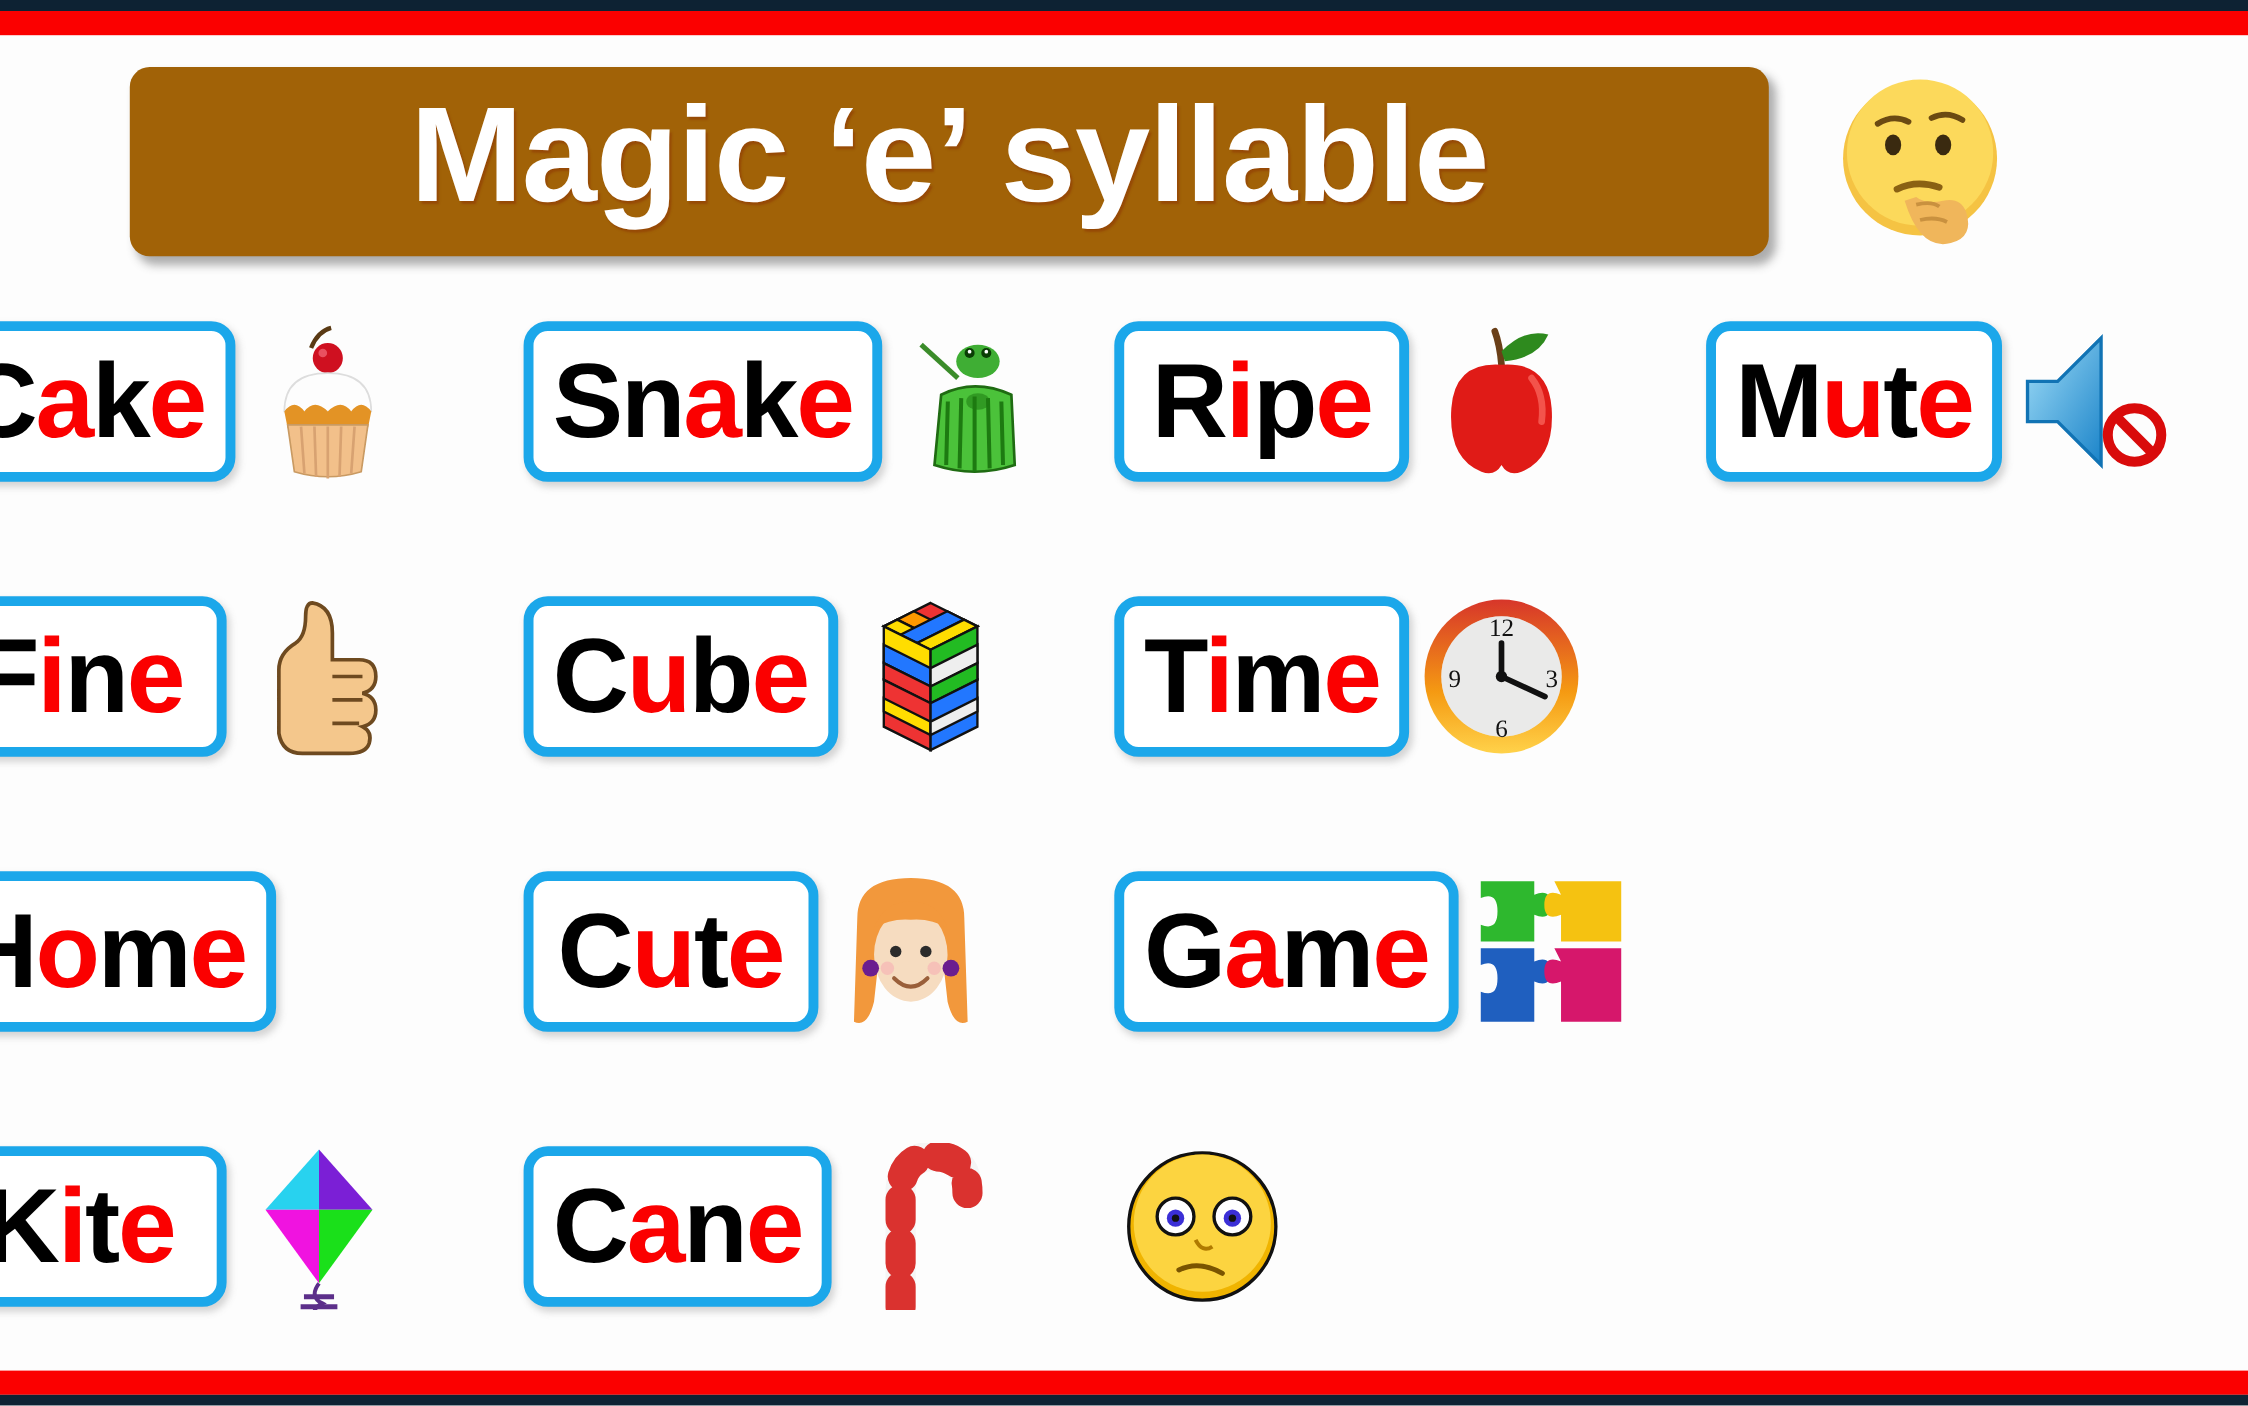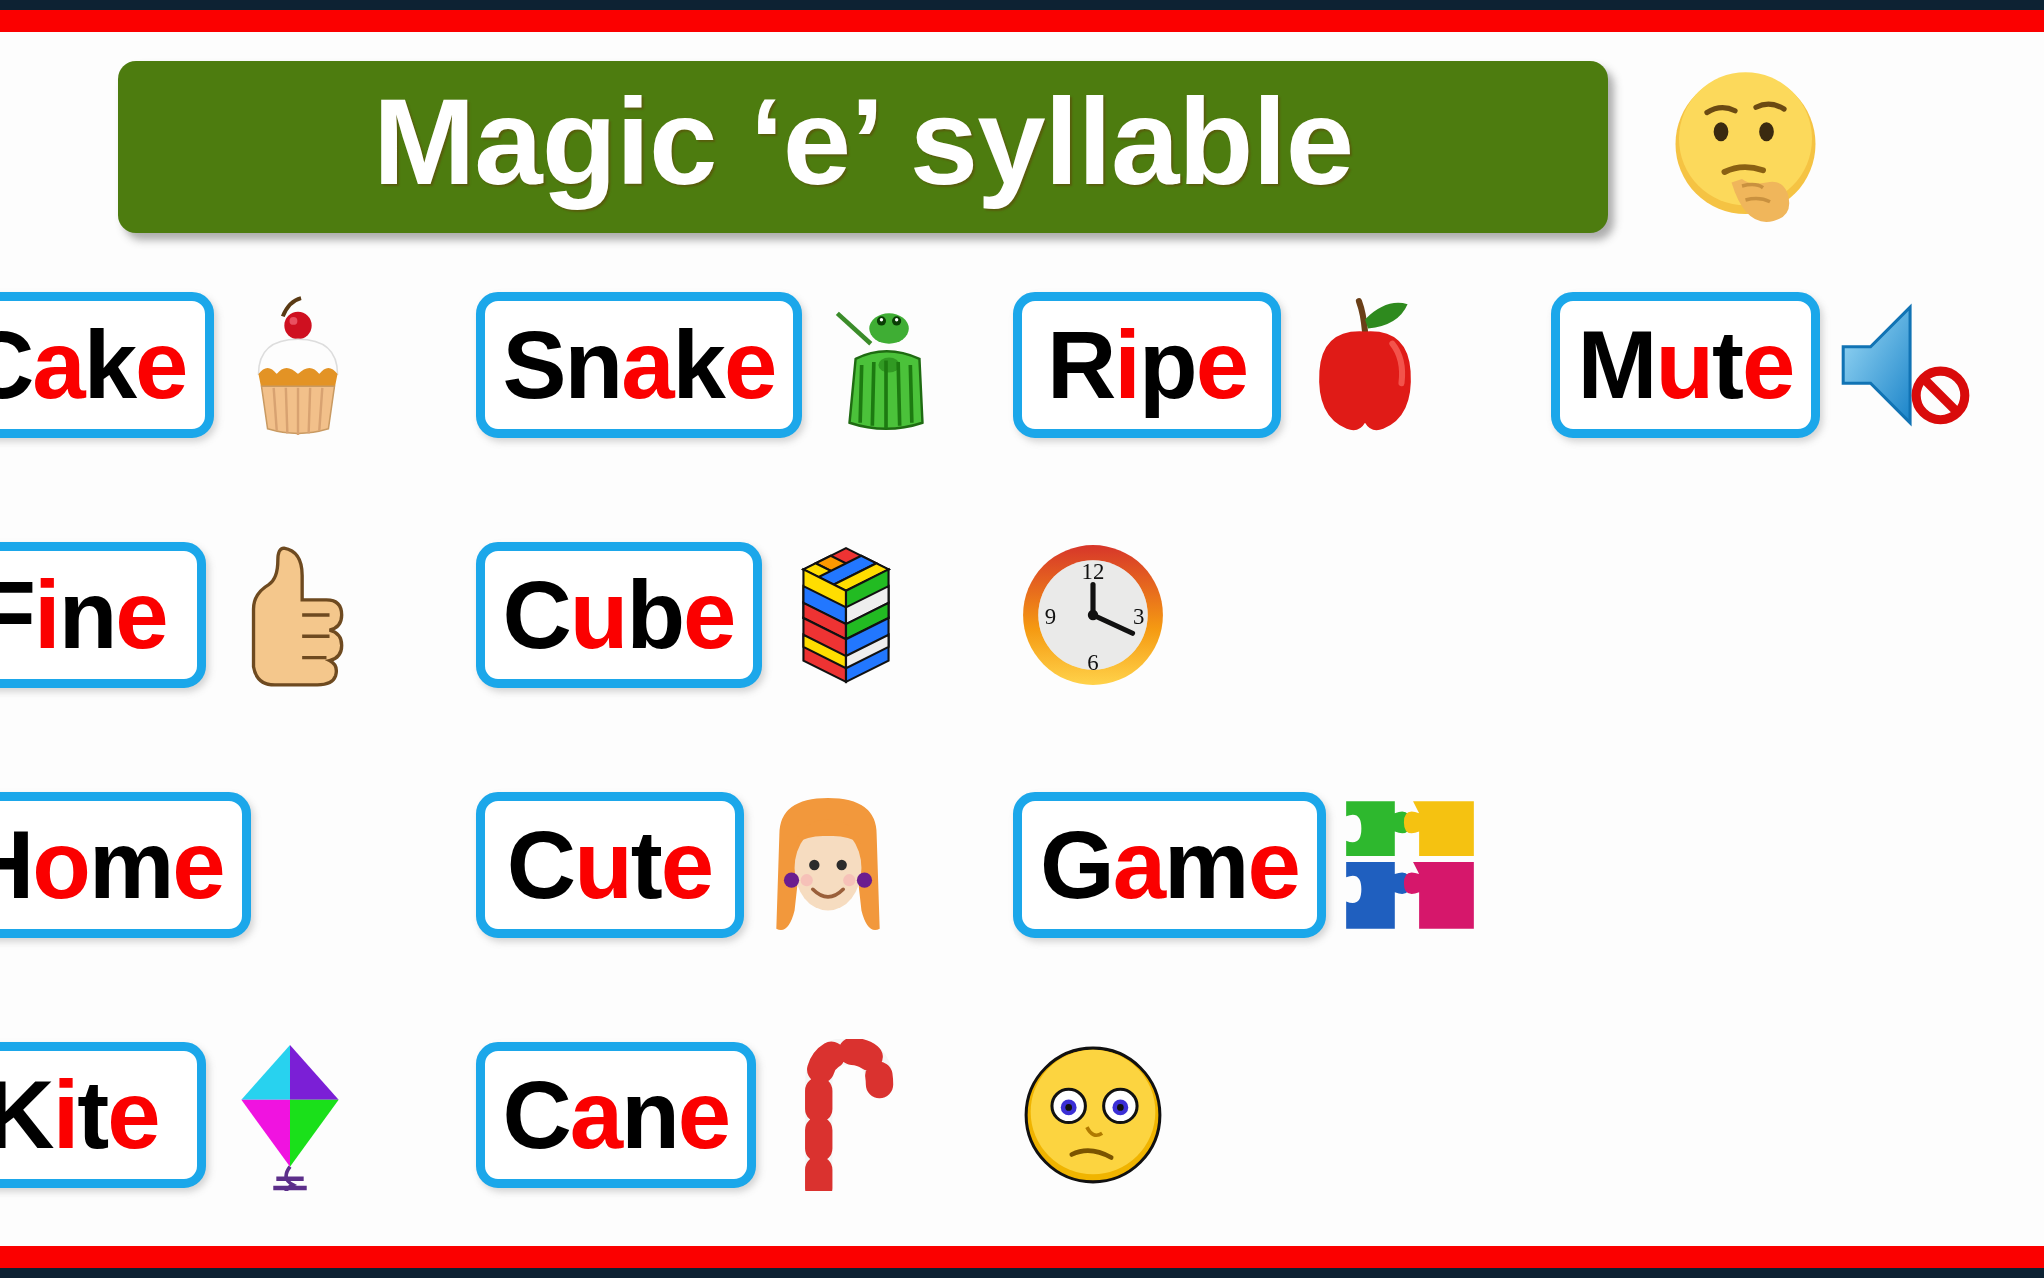--- a/index.html
+++ b/index.html
@@ -47,21 +47,21 @@
     top: 52px;
     left: 0;
     width: 2044px;
     height: 190px;
     display: flex;
     align-items: center;
     padding-left: 118px;
   }
 
   .title-banner {
-    background: #4d7c0f;
+    background: #a16207;
     border-radius: 18px;
     padding: 8px 56px 20px 56px;
     box-shadow: 6px 7px 9px rgba(60,60,60,0.42);
     display: flex;
     align-items: center;
     justify-content: center;
     height: 172px;
     min-width: 1490px;
   }
 
@@ -270,20 +270,23 @@
               <polygon points="50,56 78,42 78,52 50,66" fill="#2b2"></polygon>
               <polygon points="22,52 50,66 50,94 22,80" fill="#e33"></polygon>
               <polygon points="22,63 50,77 50,85 22,71" fill="#fd0"></polygon>
               <polygon points="50,66 78,52 78,80 50,94" fill="#27f"></polygon>
               <polygon points="50,77 78,63 78,71 50,85" fill="#eee"></polygon>
             </g>
           </svg>
         </div>
       </div>
       <div class="cell">
+        <div class="word-card">
+          <span class="word"><span>T</span><span class="v">i</span><span>m</span><span class="v">e</span></span>
+        </div>
         <div class="cell-emoji">
           <svg viewBox="0 0 100 100">
             <defs>
               <linearGradient id="clkr" x1="0" y1="0" x2="0" y2="1">
                 <stop offset="0%" stop-color="#d7362a"></stop>
                   <stop offset="60%" stop-color="#f59a12"></stop>
                   <stop offset="100%" stop-color="#ffd24a"></stop>
               </linearGradient>
             </defs>
             <circle cx="50" cy="50" r="46" fill="url(#clkr)"></circle>

